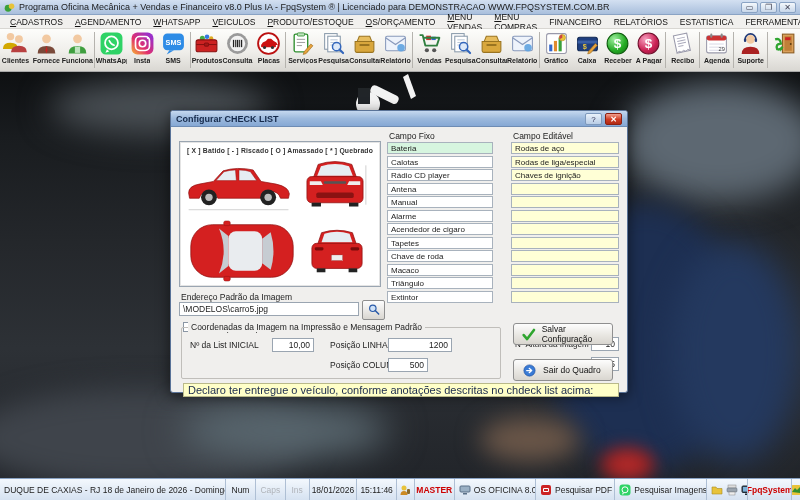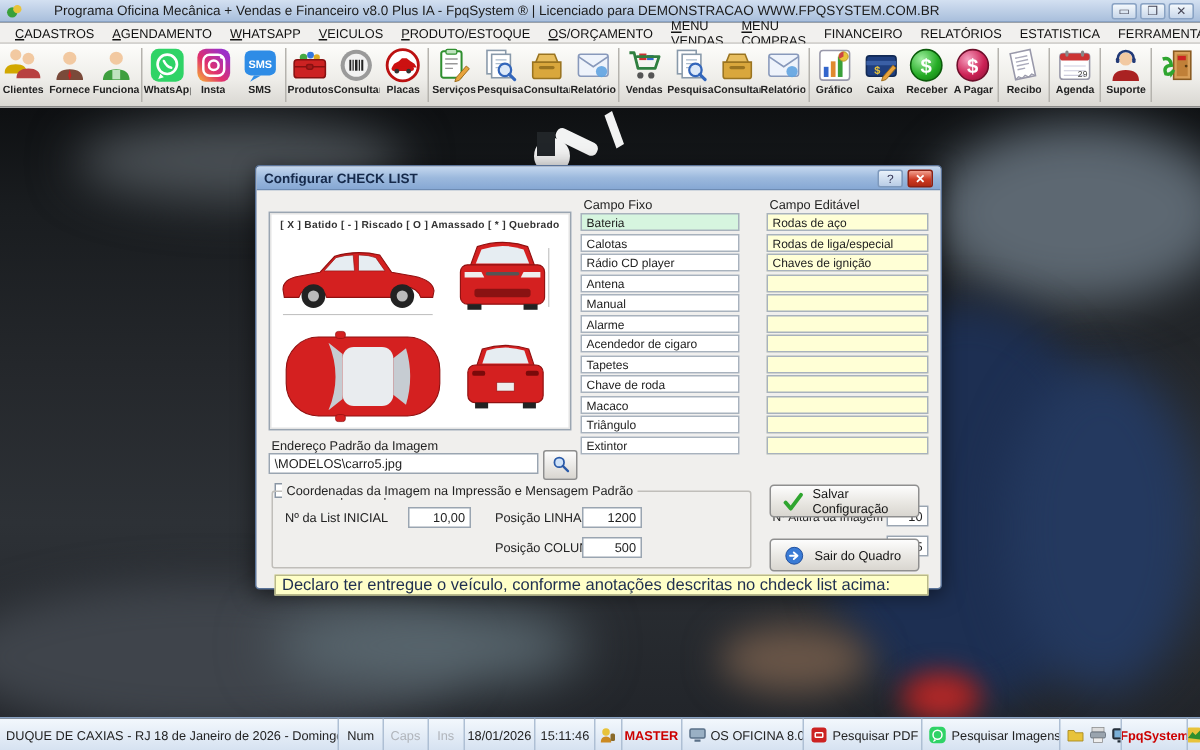--- a/index.html
+++ b/index.html
@@ -2,21 +2,21 @@
 <html><head>
 <meta charset="utf-8">
 <style>
   * { margin:0; padding:0; box-sizing:border-box; }
   html,body { width:800px; height:500px; overflow:hidden; }
   body { font-family:"Liberation Sans", sans-serif; font-size:10px; position:relative; background:#000; }
 
   
   .titlebar { position:absolute; left:0; top:0; width:800px; height:15px;
     background:linear-gradient(180deg,#d3e0f1,#a9bfdc); border-bottom:1px solid #8aa3c4;
-    display:flex; align-items:center; padding:0 4px; gap:21px; }
+    display:flex; align-items:center; padding:0 4px; gap:4px; }
   .titlebar .app-ico { width:11px; height:11px; flex:0 0 auto; }
   .titlebar .t { font-size:9px; color:#1c1c1c; white-space:nowrap; overflow:hidden; }
   .wbtns { margin-left:auto; display:flex; gap:2px; }
   .wbtn { width:17px; height:11px; border:1px solid #8aa3c4; border-radius:2px;
     background:linear-gradient(180deg,#f4f8fc,#c8d7ea); font-size:8px; line-height:9px;
     text-align:center; color:#445; }
 
   .menubar { position:absolute; left:0; top:15px; width:800px; height:14px; background:#f1f0ee;
     border-bottom:1px solid #d8d6d2; display:flex; align-items:center; padding-left:4px; }
   .menu-item { font-size:8.5px; color:#111; padding:0 6px; display:inline-block; }
@@ -478,21 +478,21 @@
     </div>
 
     <div class="cb-box" style="left:12px;top:211px;"></div>
     <div class="lbl" style="left:27px;top:212px;">Marcar para Imprimir Check List</div>
 
     <div class="coords-box">
       <span class="cap">Coordenadas da Imagem na Impressão e Mensagem Padrão</span>
       <div class="lbl" style="left:8px;top:12px;">Nº da List INICIAL</div>
       <input class="field" style="left: 90px; top: 10px; width: 42px; text-align: right;" readonly="" value="10,00">
       <div class="lbl" style="left:148px;top:12px;">Posição LINHA</div>
-      <input class="field" style="left: 206px; top: 10px; width: 40px; text-align: right;" readonly="" value="1200">
+      <input class="field" style="left: 206px; top: 10px; width: 64px; text-align: right;" readonly="" value="1200">
       <div class="lbl" style="left:178px;top:32px;left:148px;">Posição COLUNA</div>
       <input class="field" style="left: 206px; top: 30px; width: 40px; text-align: right;" readonly="" value="500">
     </div>
     <div class="lbl" style="left:344px;top:229px;font-size:8px;">Nº Altura da Imagem</div>
     <input class="field" style="left: 420px; top: 226px; width: 28px; text-align: right;" readonly="" value="10">
     <div class="lbl" style="left:344px;top:249px;font-size:8px;">Nº Largura da Imagem</div>
     <input class="field" style="left: 420px; top: 246px; width: 28px; text-align: right;" readonly="" value="15">
 
     <div class="decl">Declaro ter entregue o veículo, conforme anotações descritas no chdeck list acima:</div>
 

